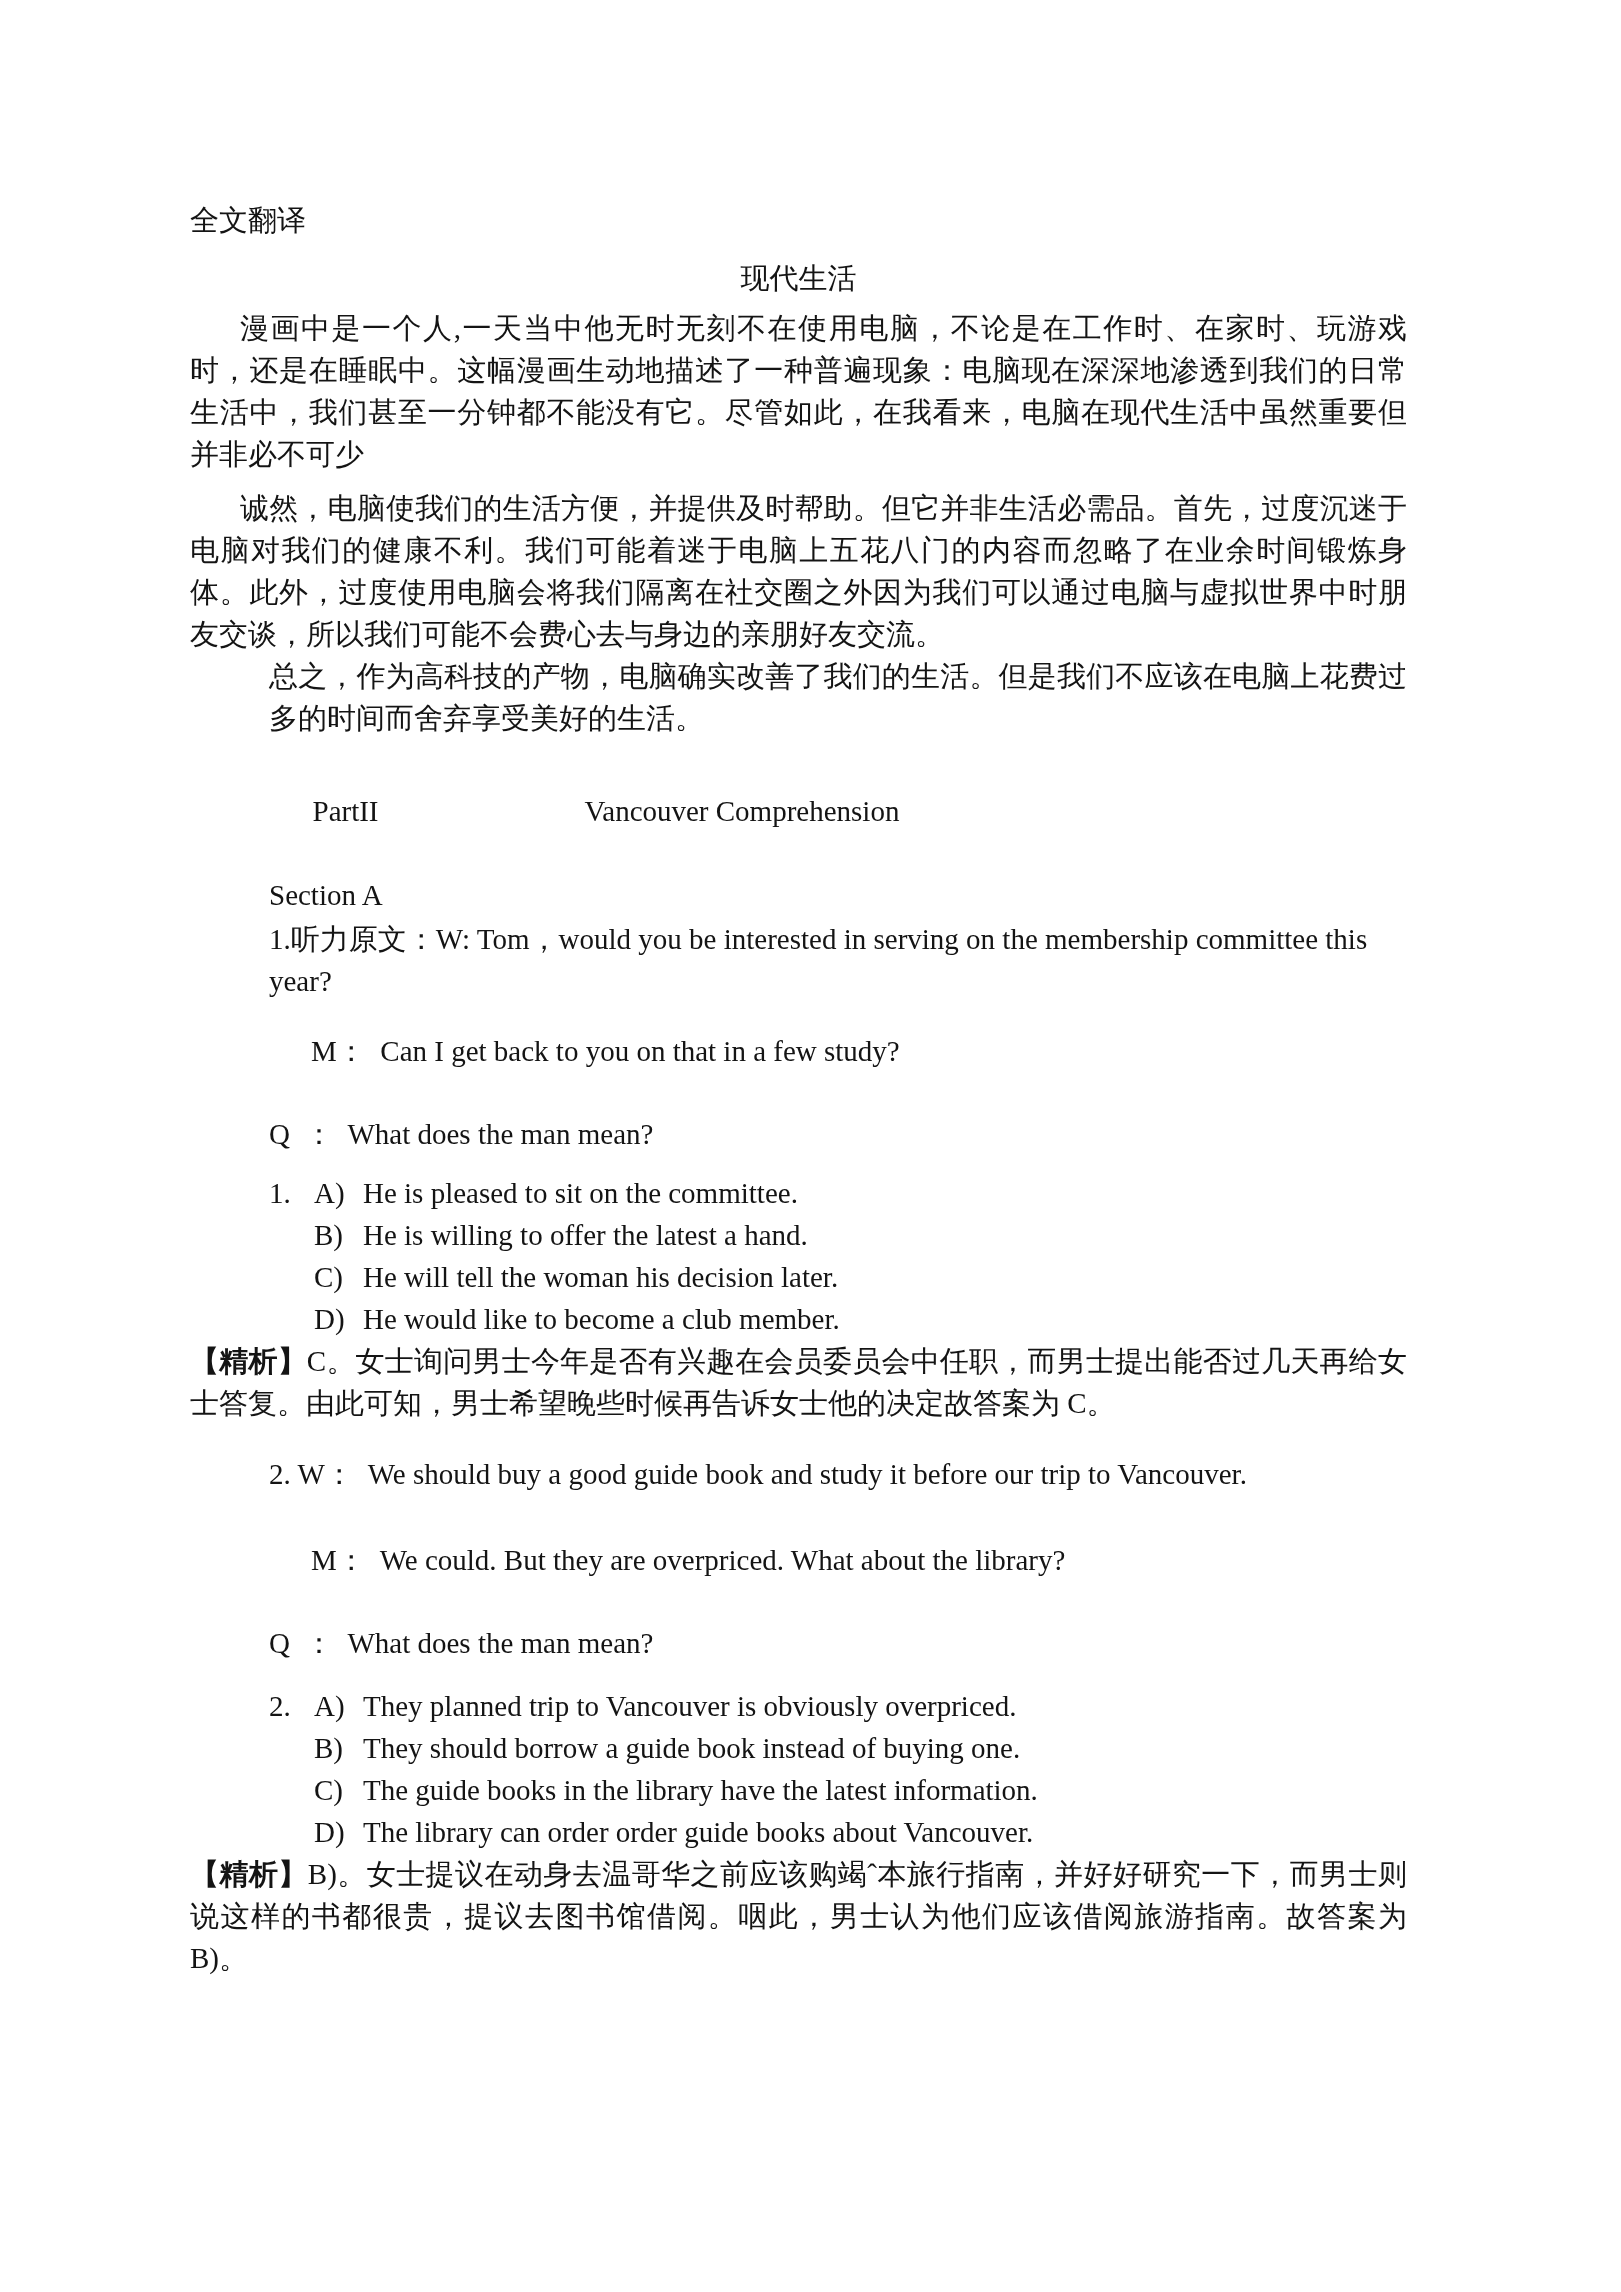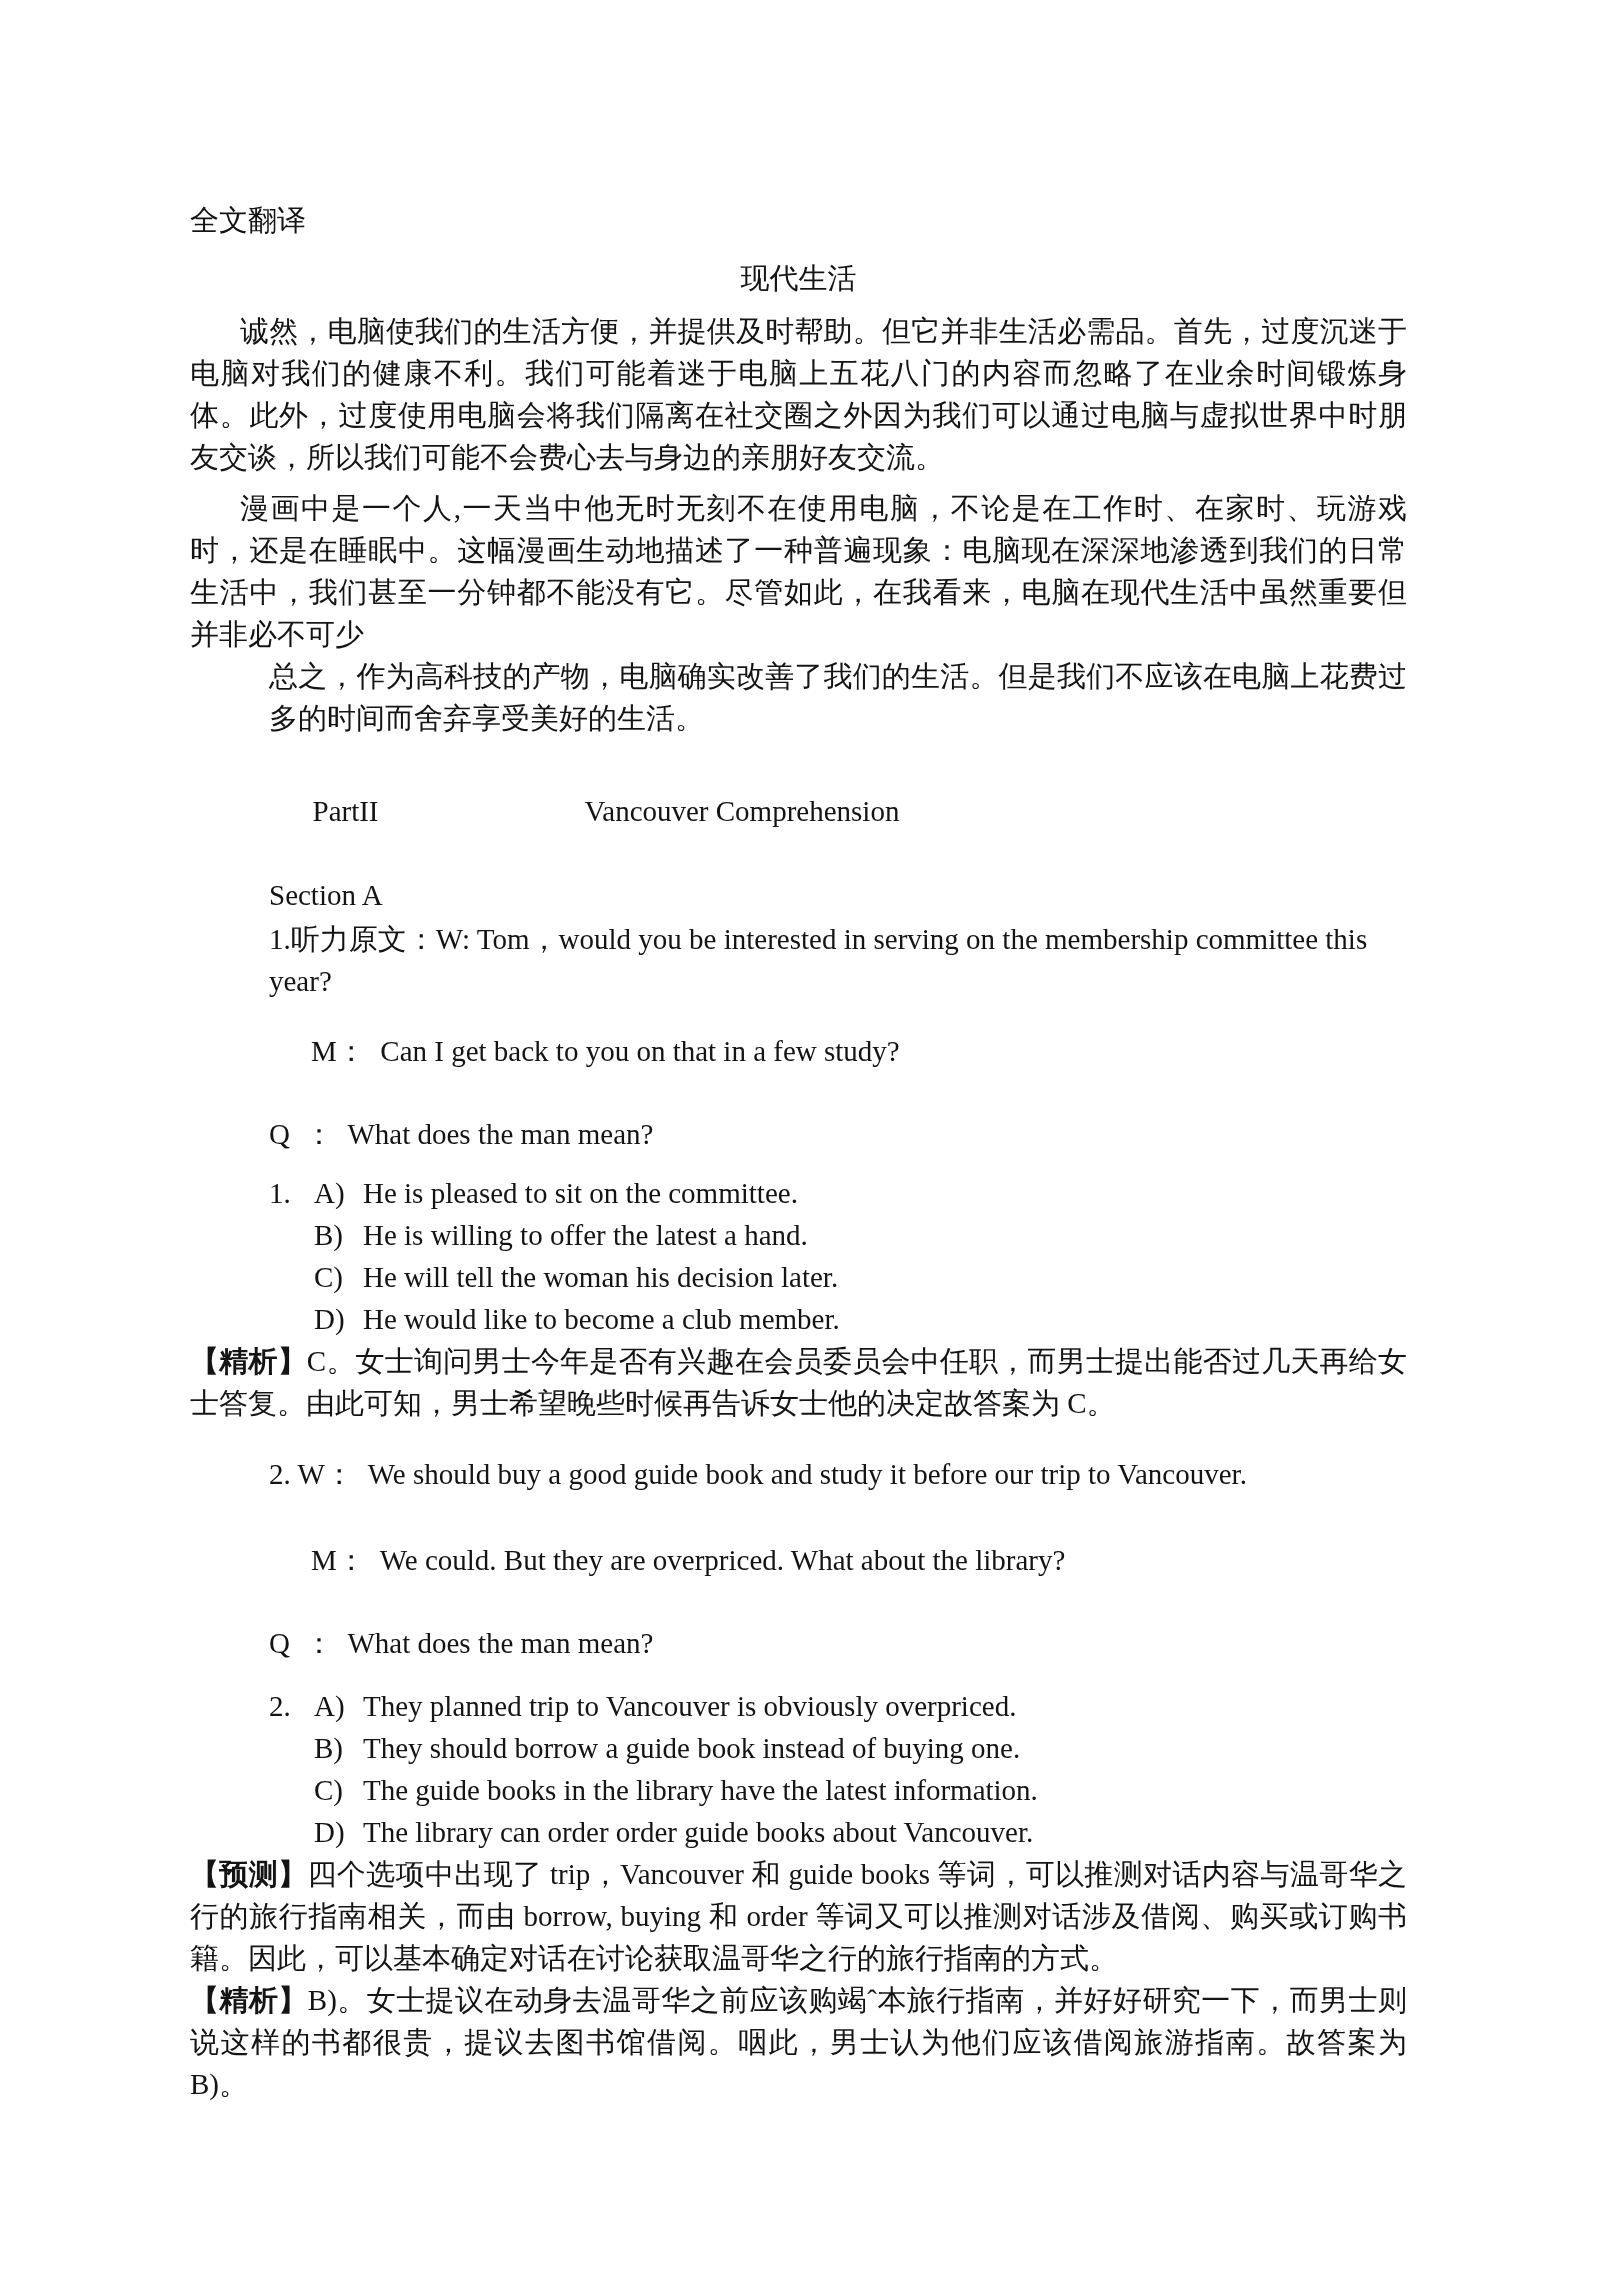--- a/index.html
+++ b/index.html
@@ -44,22 +44,22 @@
 </head>
 <body>
 
 <div class="page">
   <div class="content">
 
     <div class="ln trans-label">全文翻译</div>
 
     <div class="ln doc-title">现代生活</div>
 
+    <p class="para indent-first p1">漫画中是一个人,一天当中他无时无刻不在使用电脑，不论是在工作时、在家时、玩游戏时，还是在睡眠中。这幅漫画生动地描述了一种普遍现象：电脑现在深深地渗透到我们的日常生活中，我们甚至一分钟都不能没有它。尽管如此，在我看来，电脑在现代生活中虽然重要但并非必不可少</p>
     <p class="para indent-first p2">诚然，电脑使我们的生活方便，并提供及时帮助。但它并非生活必需品。首先，过度沉迷于电脑对我们的健康不利。我们可能着迷于电脑上五花八门的内容而忽略了在业余时间锻炼身体。此外，过度使用电脑会将我们隔离在社交圈之外因为我们可以通过电脑与虚拟世界中时朋友交谈，所以我们可能不会费心去与身边的亲朋好友交流。</p>
-    <p class="para indent-first p1">漫画中是一个人,一天当中他无时无刻不在使用电脑，不论是在工作时、在家时、玩游戏时，还是在睡眠中。这幅漫画生动地描述了一种普遍现象：电脑现在深深地渗透到我们的日常生活中，我们甚至一分钟都不能没有它。尽管如此，在我看来，电脑在现代生活中虽然重要但并非必不可少</p>
     <p class="para blk p3">总之，作为高科技的产物，电脑确实改善了我们的生活。但是我们不应该在电脑上花费过多的时间而舍弃享受美好的生活。</p>
 
     <div class="ln blk part-row">
       <span>PartII</span><span class="part-title">Vancouver Comprehension</span>
     </div>
 
     <div class="ln blk section-a">Section A</div>
 
     <div class="ln blk tr1">1.听力原文：W: Tom，would you be interested in serving on the membership committee this year?</div>
     <div class="ln m1">M：  Can I get back to you on that in a few study?</div>
@@ -111,20 +111,19 @@
         <span class="opt-letter">C)</span>
         <span class="opt-text">The guide books in the library have the latest information.</span>
       </div>
       <div class="opt-row">
         <span class="opt-num"></span>
         <span class="opt-letter">D)</span>
         <span class="opt-text">The library can order order guide books about Vancouver.</span>
       </div>
     </div>
 
-    <p class="expl blk pred2"><span class="expl-label">【预测】</span><span>四个选项中出现了 trip，Vancouver 和 guide books 等词，可以推测对话内容与温哥华之行的旅行指南相关，而由 borrow, buying 和 order 等词又可以推测对话涉及借阅、购买或订购书籍。因此，可以基本确定对话在讨论获取温哥华之行的旅行指南的方式。</span></p>
 
     <p class="expl blk ana2"><span class="expl-label">【精析】</span><span>B)。女士提议在动身去温哥华之前应该购竭ˆ本旅行指南，并好好研究一下，而男士则说这样的书都很贵，提议去图书馆借阅。咽此，男士认为他们应该借阅旅游指南。故答案为 B)。</span></p>
 
   </div>
 
 </div>
 
 
 </body></html>

